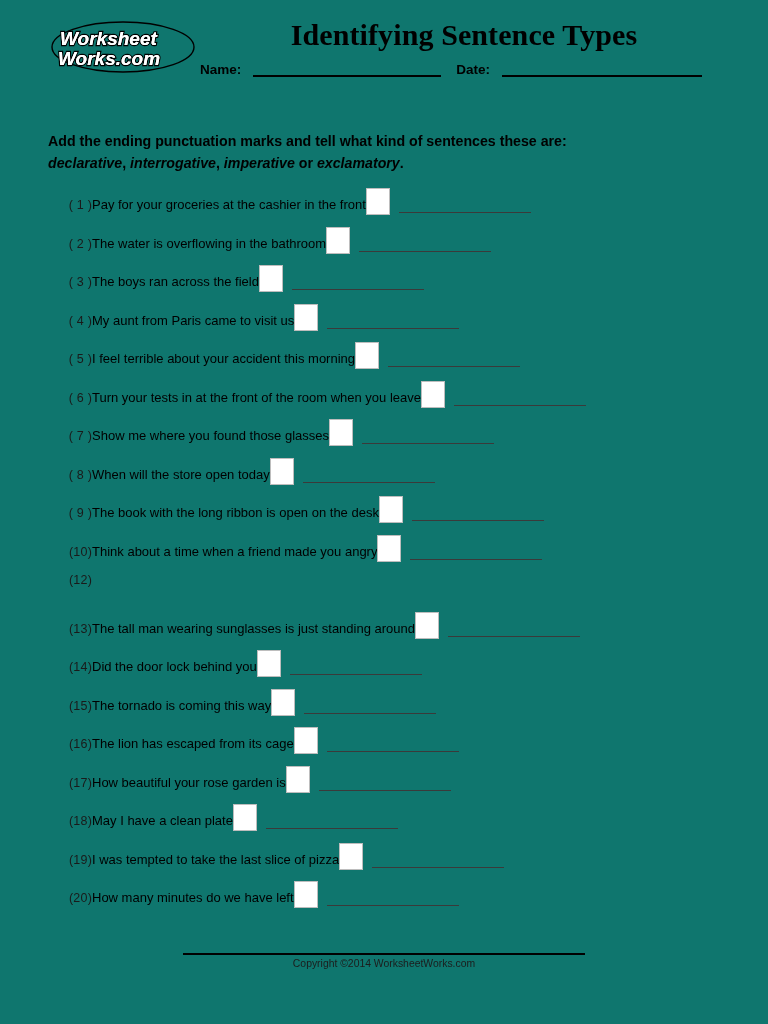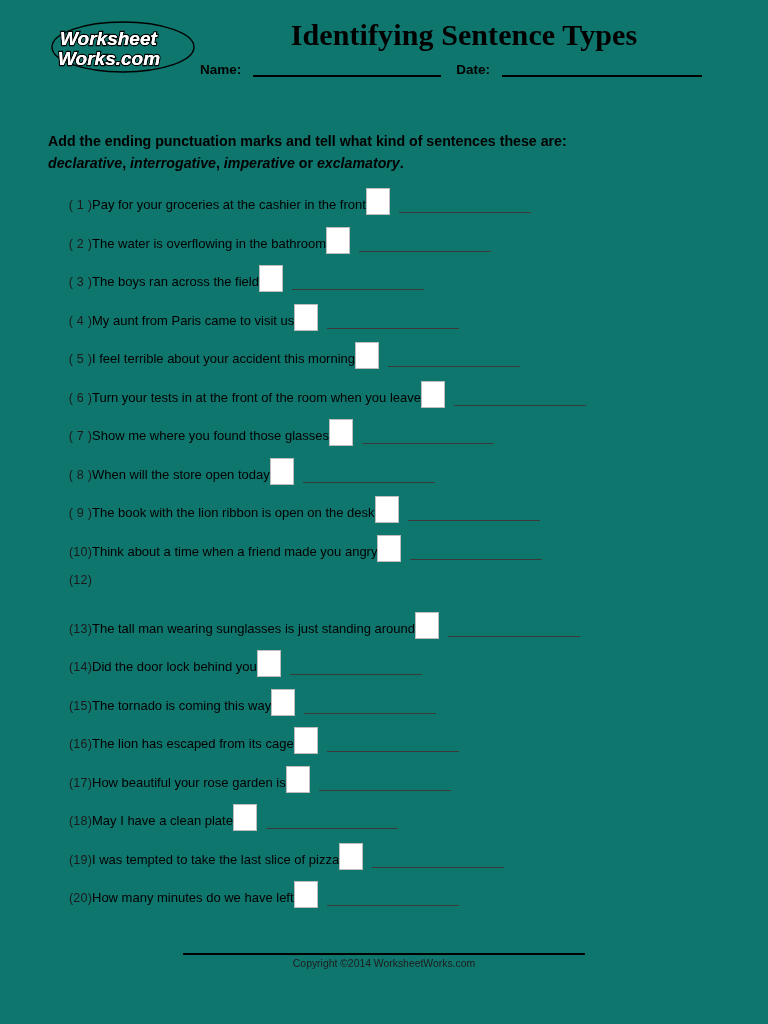--- a/index.html
+++ b/index.html
@@ -213,21 +213,21 @@
       <div class="row">
         <span class="num">( 7 )</span>
         <span><span class="sentence">Show me where you found those glasses</span><span class="punct-box"></span><span class="answer-line"></span></span>
       </div>
       <div class="row">
         <span class="num">( 8 )</span>
         <span><span class="sentence">When will the store open today</span><span class="punct-box"></span><span class="answer-line"></span></span>
       </div>
       <div class="row">
         <span class="num">( 9 )</span>
-        <span><span class="sentence">The book with the lion ribbon is open on the desk</span><span class="punct-box"></span><span class="answer-line"></span></span>
+        <span><span class="sentence">The book with the long ribbon is open on the desk</span><span class="punct-box"></span><span class="answer-line"></span></span>
       </div>
       <div class="row">
         <span class="num">(10)</span>
         <span><span class="sentence">Think about a time when a friend made you angry</span><span class="punct-box"></span><span class="answer-line"></span></span>
       </div>
       <div class="row">
         <span class="num">(12)</span>
       </div>
       <div class="row">
         <span class="num">(13)</span>

